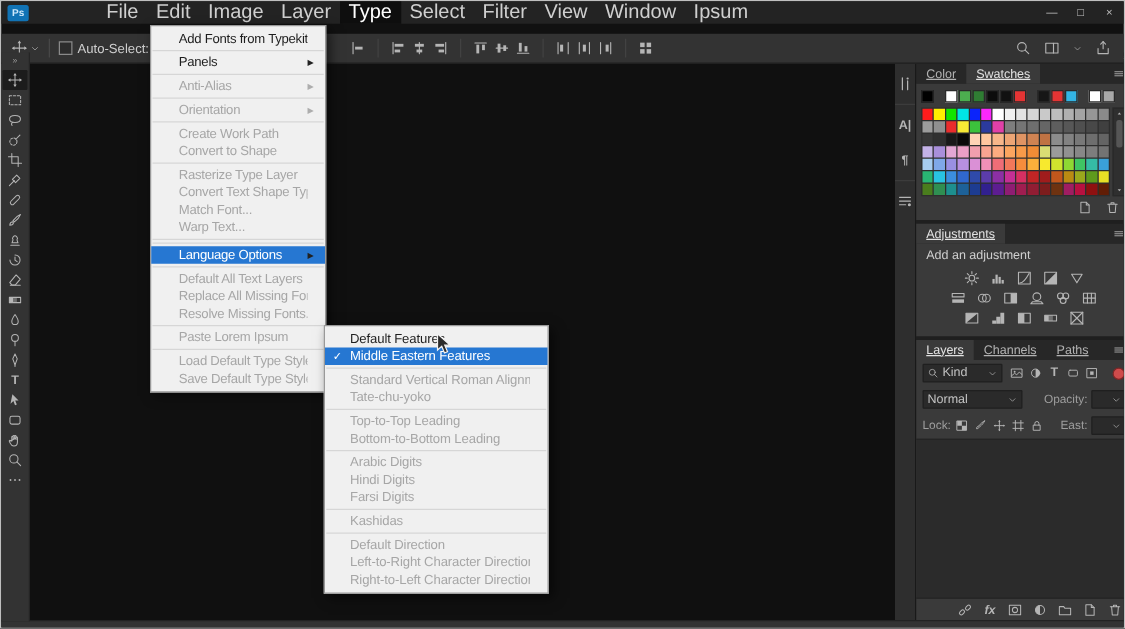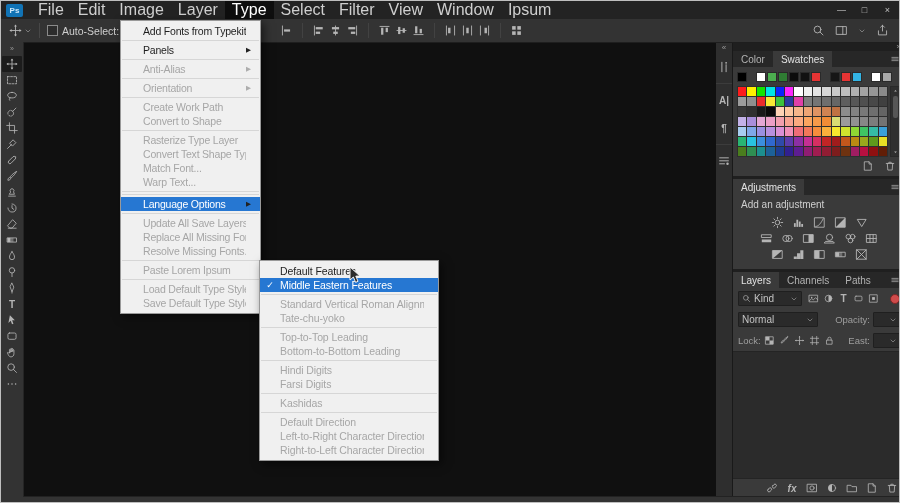--- a/index.html
+++ b/index.html
@@ -1,28 +1,28 @@
 <!DOCTYPE html>
 <html><head>
 <meta charset="utf-8">
 <style>
   html,body{margin:0;padding:0;background:#000;}
   #app{position:relative;width:898px;height:501px;border:1px solid #bfbfbf;background:#111;
        font-family:"Liberation Sans",sans-serif;overflow:hidden;-webkit-font-smoothing:antialiased;}
   
-  .titlebar{position:absolute;left:0;top:0;right:0;height:18px;background:#232323;display:flex;align-items:center;z-index:6;}
+  .titlebar{position:absolute;left:0;top:0;right:0;height:18px;background:#232323;display:flex;align-items:center;z-index:6;gap:47px;}
   .ps-logo{width:17px;height:13px;margin-left:5px;border-radius:2px;display:flex;align-items:center;justify-content:center;
            font-size:8px;font-weight:bold;color:#cfe9fb;}
   .menubar{display:flex;margin-left:8px;height:18px;}
   .mi{padding:0 7px;font-size:16px;color:#cfcfcf;line-height:18px;}
   .mi.active{background:#0e0e0e;color:#fff;}
   .win-controls{margin-left:auto;display:flex;}
   .wc{width:23px;text-align:center;color:#c0c0c0;font-size:9px;line-height:18px;}
   
-  .optionsbar{position:absolute;top:18px;left:0;right:0;height:23px;background:#333;border-bottom:1px solid #1e1e1e;
+  .optionsbar{position:absolute;top:26px;left:0;right:0;height:23px;background:#333;border-bottom:1px solid #1e1e1e;
               display:flex;align-items:center;z-index:1;}
   .tool-badge{display:flex;align-items:center;margin-left:8px;gap:2px;}
   .vsep{width:1px;height:15px;background:#474747;margin:0 7px;}
   .autoselect{display:flex;align-items:center;gap:4px;font-size:10.5px;color:#cfcfcf;}
   .cbx{width:9px;height:9px;border:1px solid #8a8a8a;background:#2c2c2c;display:inline-block;}
   .dd{display:flex;align-items:center;background:#2a2a2a;border:1px solid #1f1f1f;height:15px;border-radius:1px;box-sizing:border-box;}
   .layer-dd{width:46px;margin-left:5px;padding:0 3px;justify-content:space-between;}
   .ddval{font-size:10px;color:#c3c3c3;white-space:nowrap;}
   .ob-spacer{width:110px;}
   .align-area{display:flex;align-items:center;gap:4px;}
@@ -42,21 +42,21 @@
   
   .dock{position:absolute;top:41px;right:0;width:183px;bottom:5px;background:#1f1f1f;display:flex;}
   .strip{width:20px;border-right:1px solid #191919;background:#2e2e2e;display:flex;flex-direction:column;align-items:center;}
   .strip-ex{font-size:8px;color:#9a9a9a;height:10px;line-height:10px;margin-top:1px;}
   .strip .icon{width:14px;height:14px;margin:7px 0;}
   .strip-sep{width:16px;height:1px;background:#3c3c3c;margin:2px 0;}
   .pcol{flex:1;display:flex;flex-direction:column;min-height:0;}
   .pcol-head{height:9px;text-align:right;font-size:8px;color:#9a9a9a;line-height:9px;padding-right:4px;}
   .panel{margin-bottom:3px;}
   .ptabs{height:16px;background:#272727;display:flex;align-items:stretch;}
-  .ptab{font-size:10px;color:#b3b3b3;padding:0 8px;display:flex;align-items:center;}
+  .ptab{font-size:10px;color:#b3b3b3;padding:0 8px;display:flex;align-items:center;text-decoration:underline;}
   .ptab.active{background:#3a3a3a;color:#e2e2e2;}
   .pmenu{margin-left:auto;align-self:center;margin-right:4px;}
   .pmenu.icon{width:12px;height:10px;}
   .pbody{background:#3a3a3a;}
   
   .sw-body{padding:3px 4px 1px;}
   .sw-recent{display:flex;align-items:center;height:14px;margin-bottom:2px;}
   .sw-group{display:flex;gap:1px;margin-right:9px;}
   .sw{width:10px;height:10px;border:1px solid #2a2a2a;box-sizing:border-box;}
   .sw-mid{display:flex;}
@@ -1000,21 +1000,21 @@
       <div class="msep"></div>
       <div class="msep"></div>
       <div class="mrow highlighted" style="background: rgb(38, 119, 210);">
         <span class="mcheck"></span>
         <span class="mlabel">Language Options</span>
         <span class="marrow">▶</span>
       </div>
       <div class="msep"></div>
       <div class="mrow disabled">
         <span class="mcheck"></span>
-        <span class="mlabel">Update All Save Layers</span>
+        <span class="mlabel">Default All Text Layers</span>
         <span class="marrow"></span>
       </div>
       <div class="mrow disabled">
         <span class="mcheck"></span>
         <span class="mlabel">Replace All Missing Fonts</span>
         <span class="marrow"></span>
       </div>
       <div class="mrow disabled">
         <span class="mcheck"></span>
         <span class="mlabel">Resolve Missing Fonts...</span>
@@ -1065,20 +1065,25 @@
         <span class="mcheck"></span>
         <span class="mlabel">Top-to-Top Leading</span>
         <span class="marrow"></span>
       </div>
       <div class="mrow disabled">
         <span class="mcheck"></span>
         <span class="mlabel">Bottom-to-Bottom Leading</span>
         <span class="marrow"></span>
       </div>
       <div class="msep"></div>
+      <div class="mrow disabled">
+        <span class="mcheck"></span>
+        <span class="mlabel">Arabic Digits</span>
+        <span class="marrow"></span>
+      </div>
       <div class="mrow disabled">
         <span class="mcheck"></span>
         <span class="mlabel">Hindi Digits</span>
         <span class="marrow"></span>
       </div>
       <div class="mrow disabled">
         <span class="mcheck"></span>
         <span class="mlabel">Farsi Digits</span>
         <span class="marrow"></span>
       </div>

